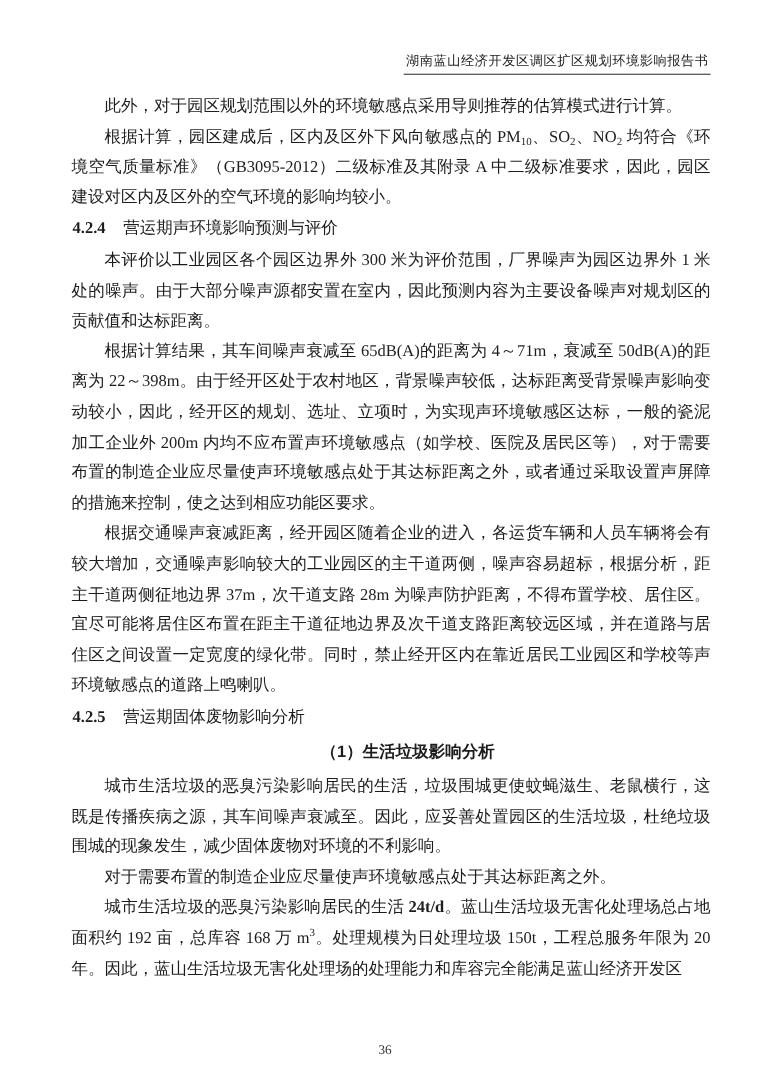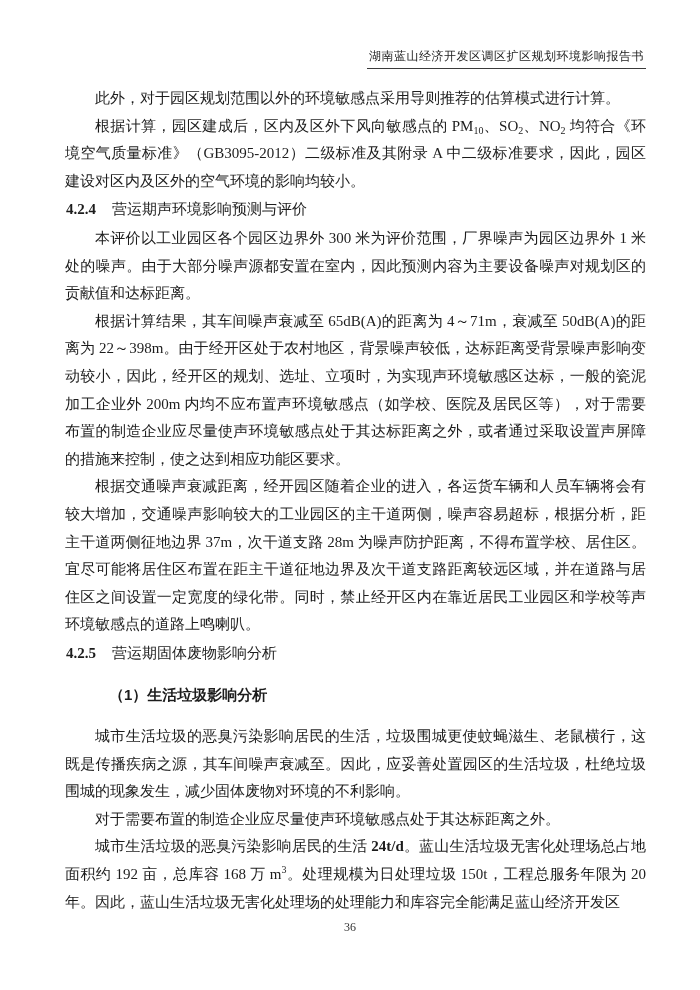--- a/index.html
+++ b/index.html
@@ -48,44 +48,44 @@
     font-size: 15px;
     font-weight: normal;
     line-height: 27.6px;
     text-align: left;
   }
   .sec-num {
     font-weight: bold;
     margin-right: 16px;
   }
   .sub-heading {
-    margin: 14px;
+    margin: 4px;
     font-size: 15px;
     line-height: 27.6px;
     font-weight: bold;
     text-indent: 2em;
     font-family: "Liberation Sans", "DejaVu Sans", sans-serif;
-    text-align: left;
+    text-align: center;
   }
   sub {
     font-size: 10px;
     line-height: 0;
     vertical-align: -3px;
   }
   sup {
     font-size: 10px;
     line-height: 0;
     vertical-align: 6px;
   }
   .bold-num {
     font-weight: bold;
   }
   .doc-footer {
     position: absolute;
-    bottom: 55px;
+    bottom: 28px;
     left: 0;
     width: 700px;
     text-align: center;
     font-size: 12px;
     color: #333;
   }
 </style>
 </head>
 <body>
 

